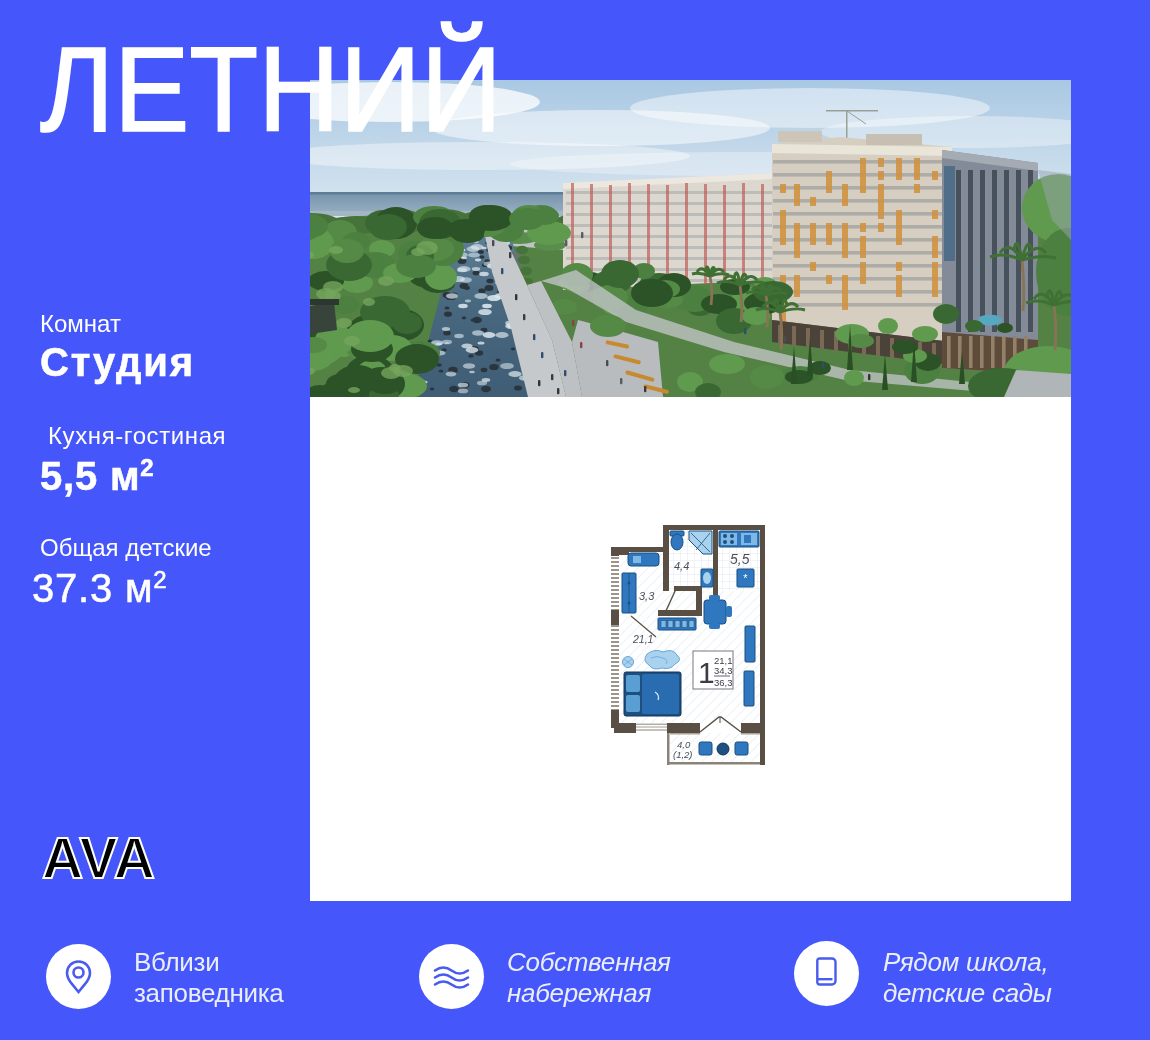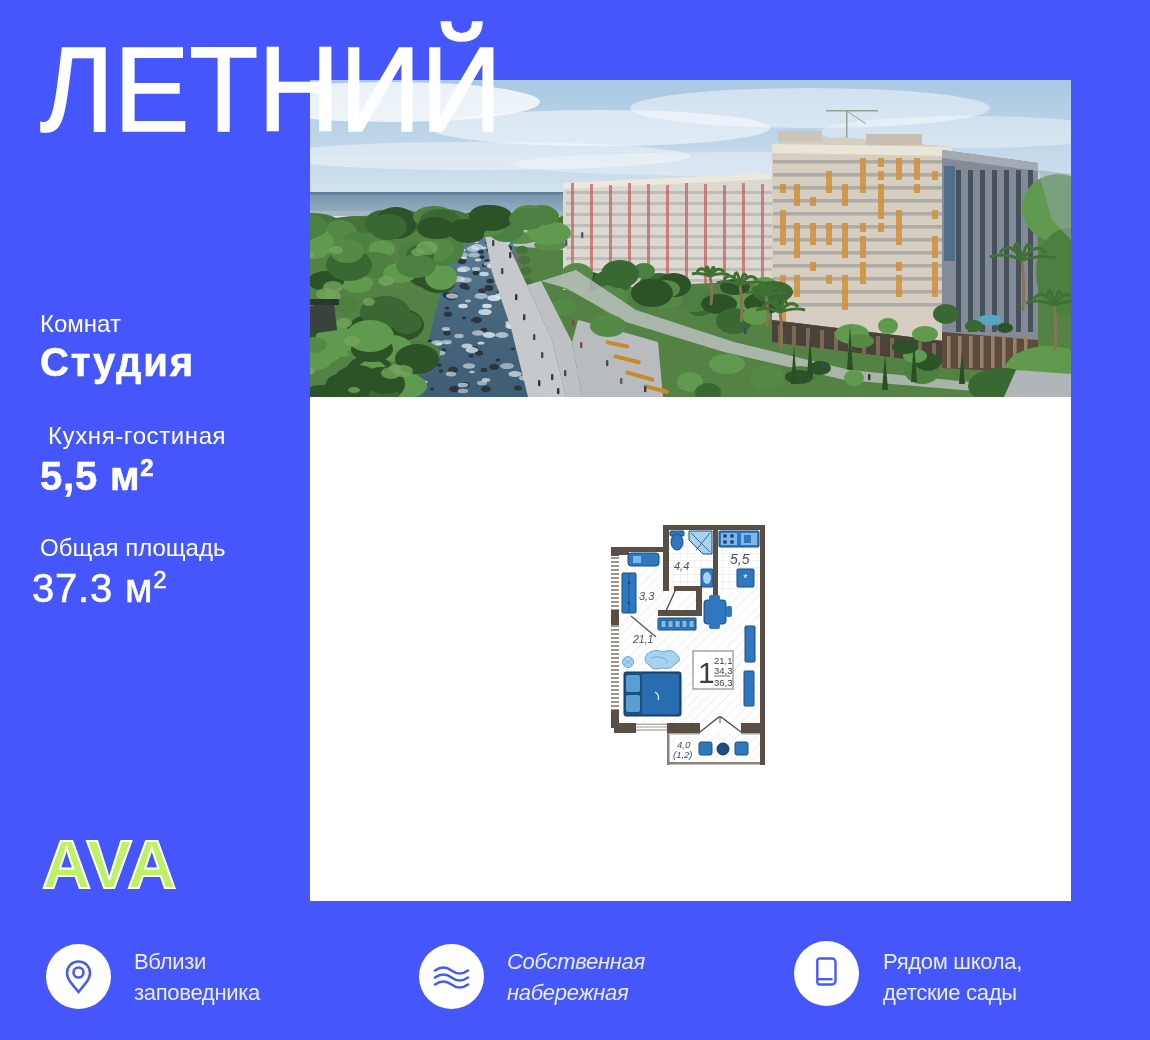--- a/index.html
+++ b/index.html
@@ -8,25 +8,25 @@
   .abs{position:absolute;}
   #title{left:40px;top:29px;font-size:120px;color:#fff;line-height:1;
          -webkit-text-stroke:1.7px #fff;letter-spacing:0px;
          transform:scaleX(0.94);transform-origin:left top;z-index:5;}
   #photo{left:310px;top:80px;z-index:1;}
   #panel{left:310px;top:397px;width:761px;height:504px;background:#ffffff;z-index:2;}
   #plan{left:611px;top:525px;z-index:3;}
   .lab{color:#ffffff;font-size:24px;line-height:1;}
   .big{color:#fff;font-size:40px;line-height:1;-webkit-text-stroke:0.6px #fff;}
   .big sup{font-size:24px;}
-  #ava{left:42px;top:830px;font-size:68px;font-weight:bold;color:#bef264;line-height:1;
+  #ava{left:42px;top:830px;font-size:57px;font-weight:bold;color:#000000;line-height:1;
        -webkit-text-stroke:2px #fff;letter-spacing:0.5px;}
   .feat{position:absolute;}
   .fcir{position:absolute;width:65px;height:65px;border-radius:50%;background:#fff;}
-  .ftxt{position:absolute;color:#e9edfc;font-size:22px;line-height:30.5px;letter-spacing:-0.3px;white-space:nowrap;}
+  .ftxt{position:absolute;color:#e9edfc;font-size:26px;line-height:30.5px;letter-spacing:-0.3px;white-space:nowrap;}
 </style>
 </head>
 <body>
 
   <svg id="photo" class="abs" width="761" height="317" viewBox="0 0 761 317">
 <defs>
 <linearGradient id="sky" x1="0" y1="0" x2="0" y2="1">
  <stop offset="0" stop-color="#a9c8e3"></stop>
         <stop offset="0.5" stop-color="#c4d9ea"></stop>
         <stop offset="1" stop-color="#dce8f1"></stop>
@@ -682,21 +682,21 @@
 <text x="66" y="223" font-size="9.5" font-style="italic" fill="#4e4e58" font-family="Liberation Sans">4,0</text>
 <text x="62" y="233" font-size="9.5" font-style="italic" fill="#4e4e58" font-family="Liberation Sans">(1,2)</text>
 </svg>
 
   <div id="title" class="abs">ЛЕТНИЙ</div>
 
   <div class="abs lab" style="left:40px;top:312px;">Комнат</div>
   <div class="abs big" style="left:40px;top:342px;letter-spacing:1.8px;font-weight:bold;">Студия</div>
   <div class="abs lab" style="left:40px;top:424px;letter-spacing:0.6px;margin-left:8px;">Кухня-гостиная</div>
   <div class="abs big" style="left:40px;top:456px;letter-spacing:0.8px;font-weight:bold;">5,5 м<sup>2</sup></div>
-  <div class="abs lab" style="left:40px;top:536px;">Общая площадь</div>
+  <div class="abs lab" style="left:40px;top:536px;">Общая детские</div>
   <div class="abs big" style="left:32px;top:568px;letter-spacing:0.8px;">37.3 м<sup>2</sup></div>
 
   <div id="ava" class="abs">AVA</div>
 
   <div class="feat" style="left:46px;top:944px;">
     <div class="fcir" style="left:0;top:0;"></div>
     <svg width="65" height="65" viewBox="0 0 65 65" style="position:absolute;left:0;top:0;">
 <path d="M 32.5 17.5 c -6.6 0 -11.5 5.0 -11.5 11.4 c 0 4.6 2.6 8.3 5.3 11.5 L 32.5 48 l 6.2 -7.6 c 2.7 -3.2 5.3 -6.9 5.3 -11.5 c 0 -6.4 -4.9 -11.4 -11.5 -11.4 Z" fill="none" stroke="#4a5cf0" stroke-width="2.6"></path>
 <circle cx="32.5" cy="28.5" r="5" fill="none" stroke="#4a5cf0" stroke-width="2.6"></circle>
     </svg>
@@ -710,14 +710,14 @@
 <path d="M 16 40.5 q 8.5 -6 16.5 0 q 8 6 16.5 0" fill="none" stroke="#4a5cf0" stroke-width="2.6" stroke-linecap="round"></path>
     </svg>
     <div class="ftxt" style="left:88px;top:3px;font-style:italic;">Собственная<br>набережная</div>
   </div>
   <div class="feat" style="left:794px;top:941px;">
     <div class="fcir" style="left:0;top:0;"></div>
     <svg width="65" height="65" viewBox="0 0 65 65" style="position:absolute;left:0;top:0;">
 <path d="M 25.5 17.5 h 12.5 a 3.5 3.5 0 0 1 3.5 3.5 v 19 a 3.5 3.5 0 0 1 -3.5 3.5 h -12.5 a 2.2 2.2 0 0 1 -2.2 -2.2 v -21.6 a 2.2 2.2 0 0 1 2.2 -2.2 Z" fill="none" stroke="#4a5cf0" stroke-width="2.4"></path>
 <path d="M 23.3 38.2 h 15.2" stroke="#4a5cf0" stroke-width="2.4" fill="none"></path>
     </svg>
-    <div class="ftxt" style="left:89px;top:6px;">Рядом школа,<br>детские сады</div>
+    <div class="ftxt" style="left:89px;top:6px;font-style:italic;">Рядом школа,<br>детские сады</div>
   </div>
 
 </body></html>

